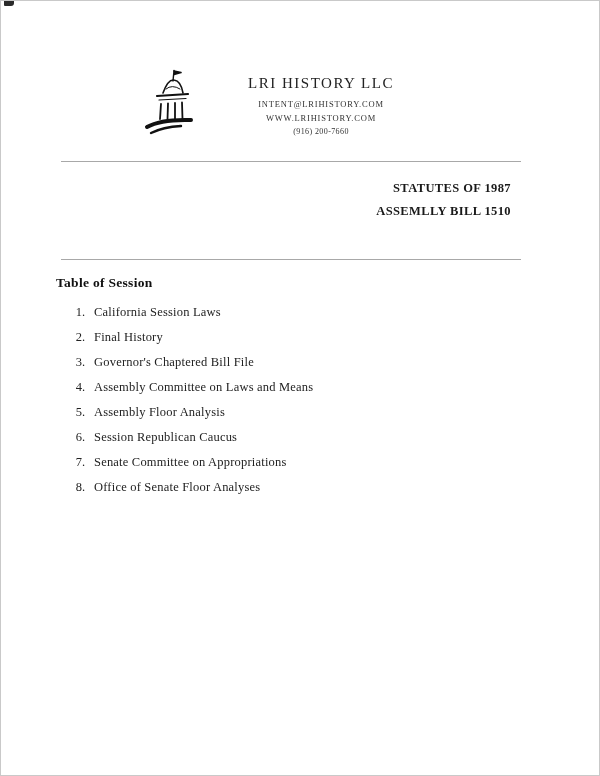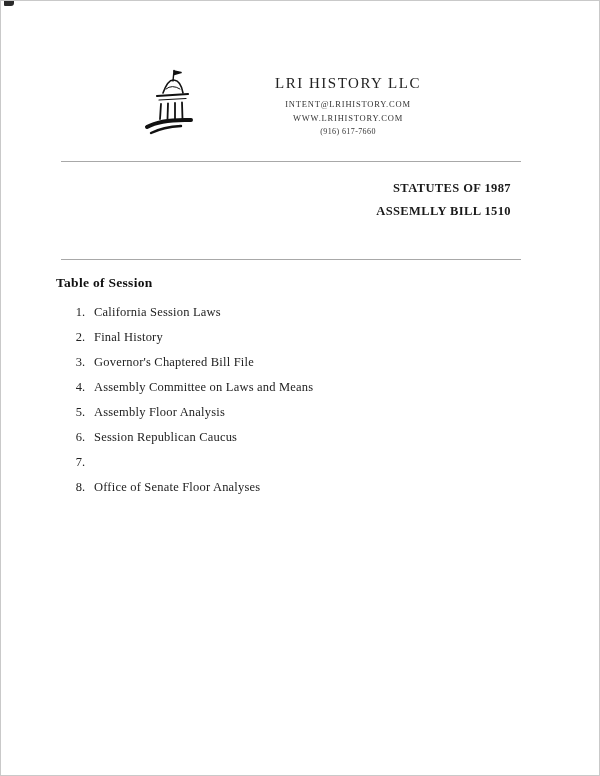--- a/index.html
+++ b/index.html
@@ -15,21 +15,20 @@
 
   .page { position: absolute; inset: 0; }
 
   
   .letterhead {
     position: absolute;
     top: 64px;
     left: 140px;
     display: flex;
     align-items: flex-start;
-    gap: 27px;
   }
   .logo {
     width: 62px;
     height: 72px;
     margin-right: 28px;
     margin-top: 2px;
   }
   .lh-text {
     width: 180px;
     text-align: center;
@@ -150,21 +149,21 @@
       <path d="M34,36 L34,52" stroke-width="1.8"></path>
       <path d="M41,35.5 L41.5,52" stroke-width="1.8"></path>
 
       <path d="M6,60 Q20,52 50,53" stroke-width="4"></path>
       <path d="M10,66 Q22,60 40,59" stroke-width="2.4"></path>
     </svg>
     <div class="lh-text">
       <div class="company-name">LRI HISTORY LLC</div>
       <div class="lh-line">INTENT@LRIHISTORY.COM</div>
       <div class="lh-line">WWW.LRIHISTORY.COM</div>
-      <div class="lh-phone">(916) 617-7660</div>
+      <div class="lh-phone">(916) 200-7660</div>
     </div>
   </div>
 
   <div class="rule rule-1"></div>
 
   <div class="case-info">
     <div class="case-line">STATUTES OF 1987</div>
     <div class="case-line">ASSEMLLY BILL 1510</div>
   </div>
 
@@ -192,20 +191,21 @@
     <div class="toc-item">
       <span class="toc-num">5.</span>
       <span class="toc-label">Assembly Floor Analysis</span>
     </div>
     <div class="toc-item">
       <span class="toc-num">6.</span>
       <span class="toc-label">Session Republican Caucus</span>
     </div>
     <div class="toc-item">
       <span class="toc-num">7.</span>
+      <span class="toc-label">Senate Committee on Appropriations</span>
     </div>
     <div class="toc-item">
       <span class="toc-num">8.</span>
       <span class="toc-label">Office of Senate Floor Analyses</span>
     </div>
   </div>
 
 </div>
 
 </body></html>

